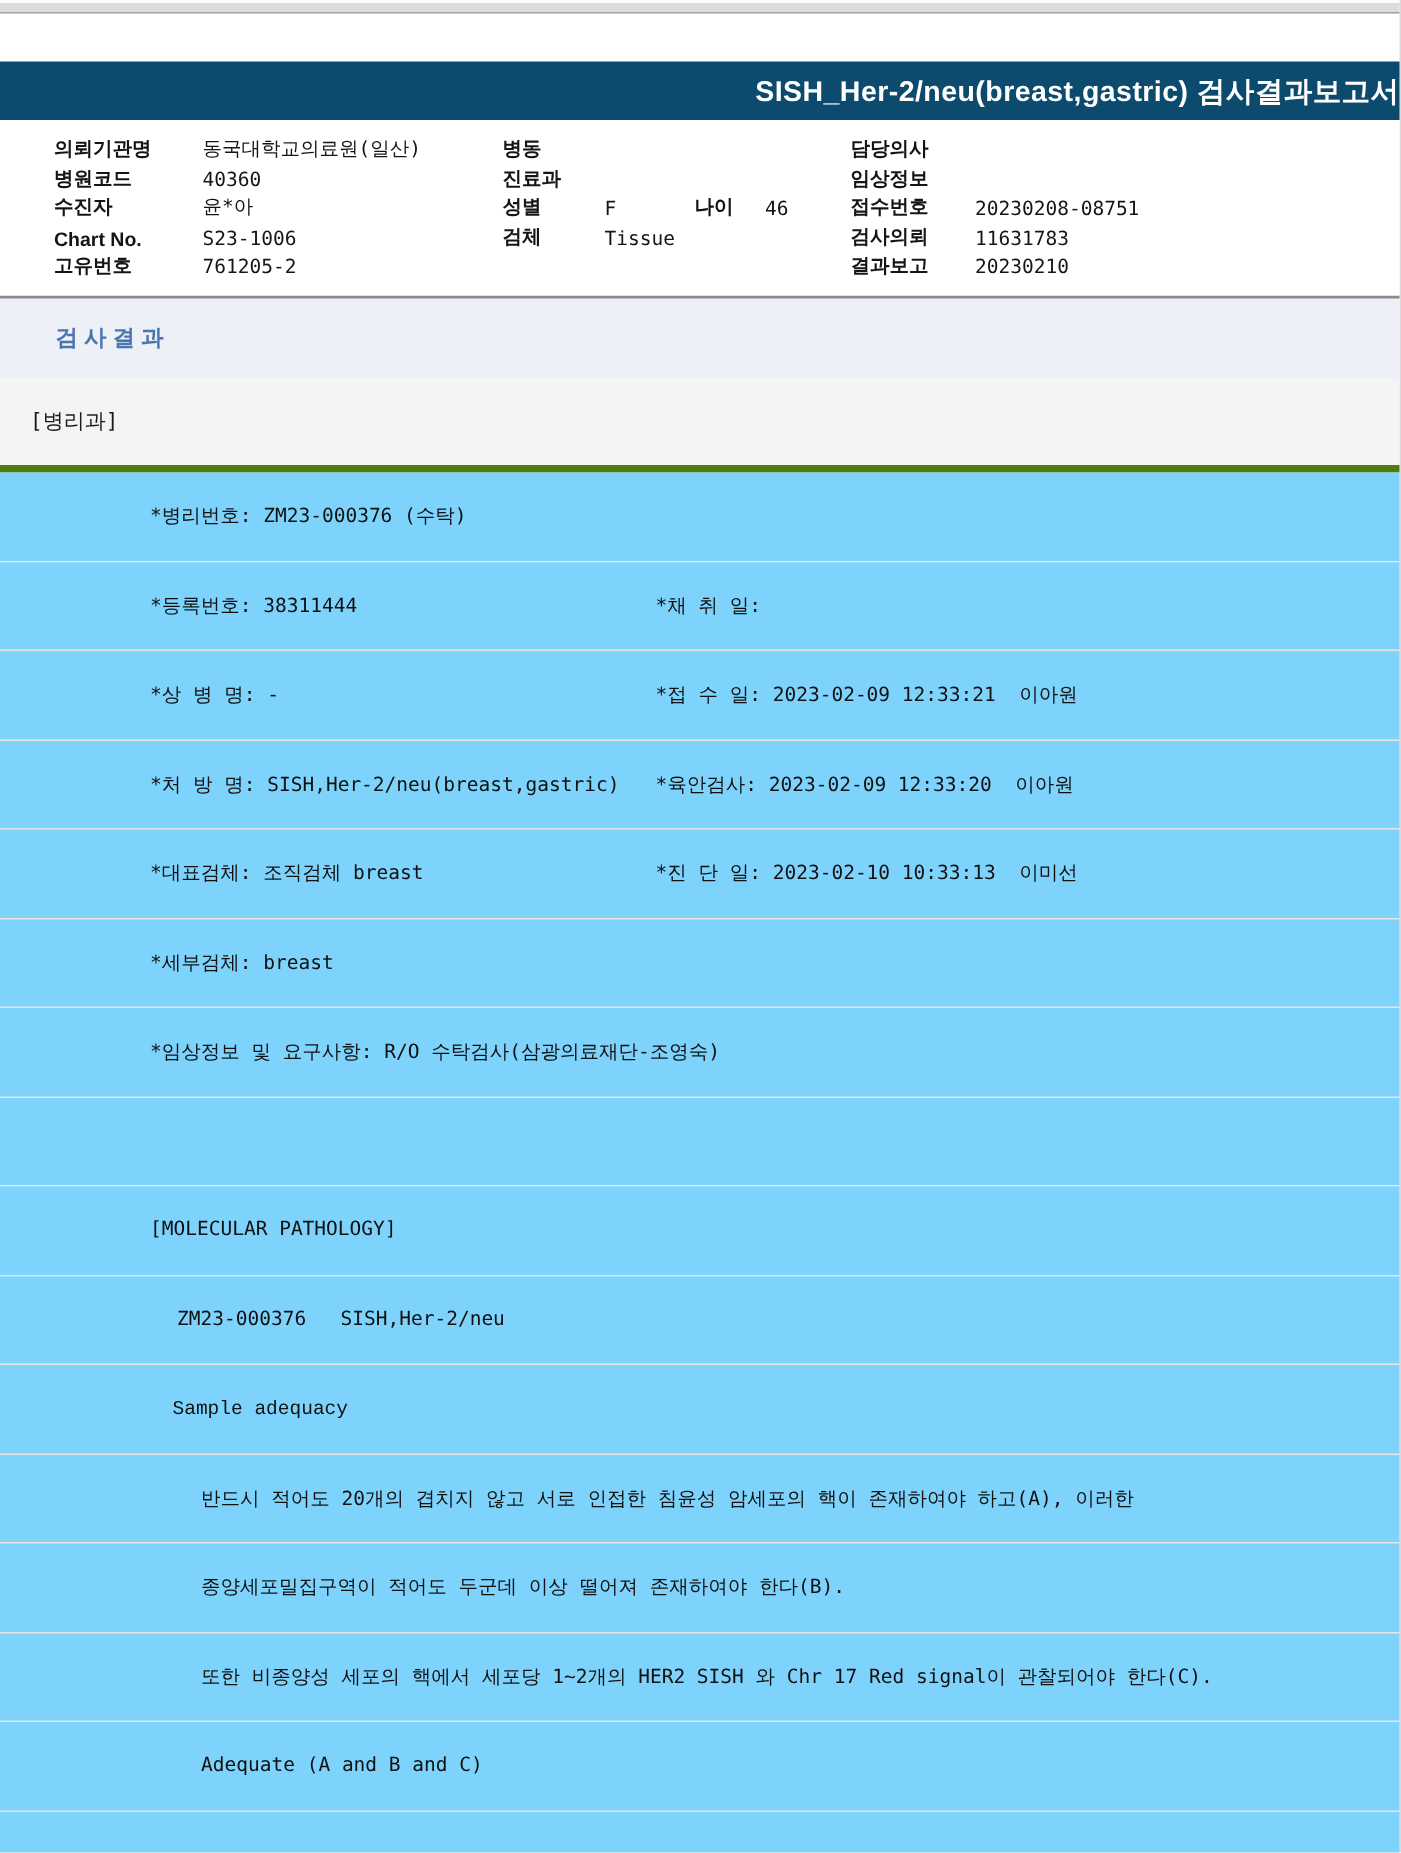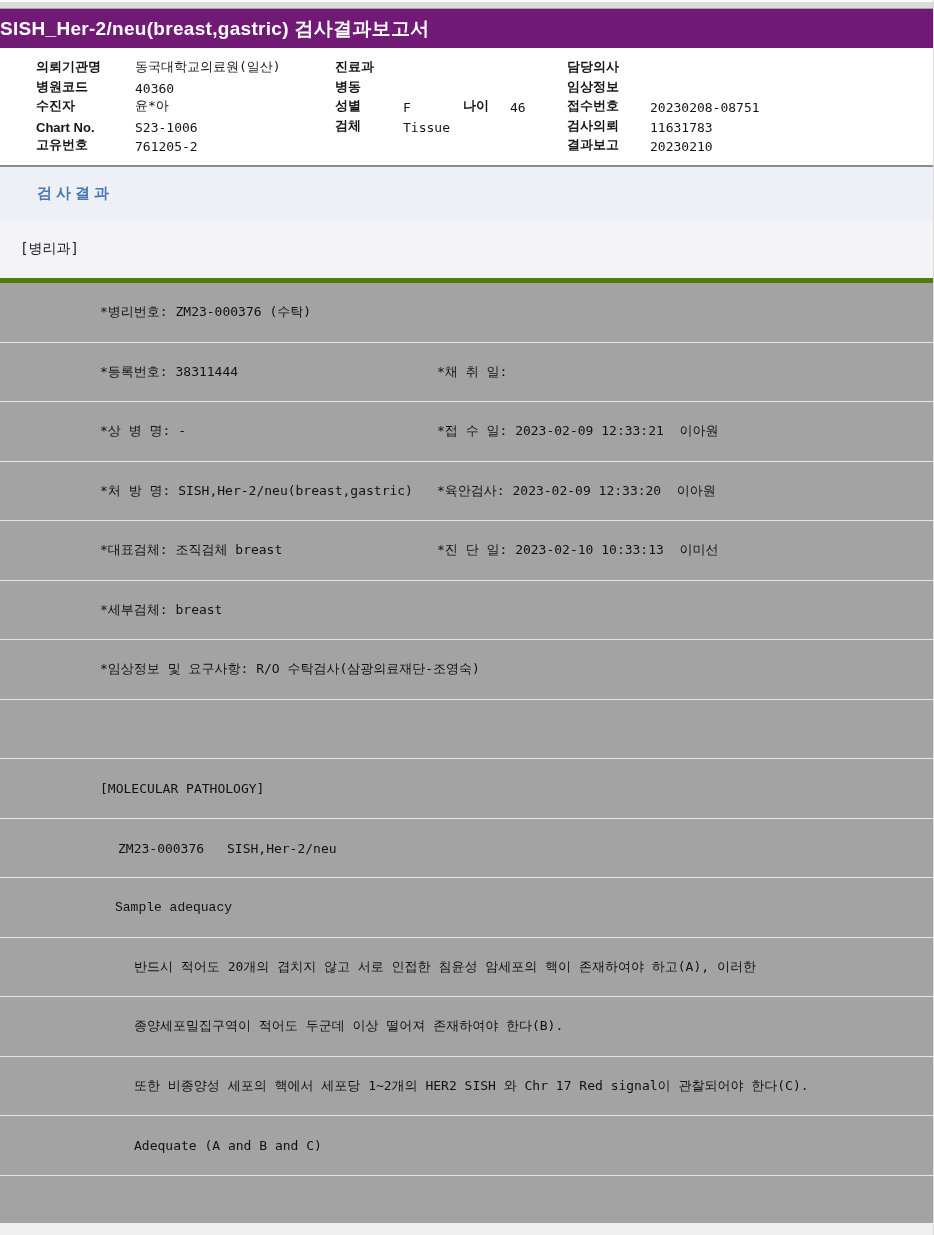--- a/index.html
+++ b/index.html
@@ -10,21 +10,21 @@
     color: #111;
     position: relative;
     overflow: hidden;
   }
   .page { position: relative; width: 934px; height: 1235px; border-right: 1px solid #dadada; background: #fff; }
 
   
   .top-strip { height: 9px; background: #dcdcdc; border-top: 2px solid #fbfbfb; border-bottom: 1px solid #a6a6a6; }
 
   
-  .titlebar { height: 39px; background: #701a75; display: flex; align-items: center; justify-content: flex-start; }
+  .titlebar { height: 39px; background: #0c4a6e; display: flex; align-items: center; justify-content: flex-end; margin-top: 32px; }
   .titlebar .t { color: #ffffff; font-weight: bold; font-size: 19px; letter-spacing: .3px; }
 
   
   .info { position: relative; height: 117px; background: #fff; }
   .icol { position: absolute; top: 9px; }
   .irow { height: 19.4px; display: flex; align-items: flex-end; font-size: 13px; position: relative; }
   .lbl { font-weight: bold; color: #151515; flex: 0 0 auto; }
   .val { font-family: "DejaVu Sans Mono", monospace; color: #151515; white-space: pre; }
   .c1 { left: 36px; }  .c1 .lbl { width: 99px; }
   .c2 { left: 335px; width: 240px; } .c2 .lbl { width: 68px; }
@@ -34,21 +34,21 @@
 
   
   .results-head { height: 55px; background: #edf1f7; border-top: 2px solid #8b8b8b; display: flex; align-items: center; padding-left: 37px; }
   .results-head .t { color: #4a76b0; font-weight: bold; font-size: 15px; letter-spacing: 4px; }
 
   
   .dept { height: 63px; background: #f4f4f6; border-bottom: 5px solid #4d7c0f; display: flex; align-items: center; padding-left: 20px;
           font-family: "DejaVu Sans Mono", monospace; font-size: 14px; color: #1a1a1a; }
 
   
-  .row { position: relative; height: 59.5px; border-bottom: 1px solid #e5e5e5; background: #a3a3a3; }
+  .row { position: relative; height: 59.5px; border-bottom: 1px solid #e5e5e5; background: #7dd3fc; }
   .cell { position: absolute; top: 50%; transform: translateY(-50%);
           font-family: "DejaVu Sans Mono", monospace; font-size: 13px; color: #111; white-space: pre; }
   .l-a { left: 100px; }   
   .l-b { left: 118px; }   
   .l-m { left: 227px; }   
   .l-c { left: 115px; font-family: Liberation Mono, monospace; }   
   .l-d { left: 134px; }   
   .r   { left: 437px; }   
   .row.last { border-bottom: none; height: 47.5px; }
 
@@ -85,25 +85,25 @@
         <span class="val">S23-1006</span>
       </div>
       <div class="irow">
         <span class="lbl">고유번호</span>
         <span class="val">761205-2</span>
       </div>
     </div>
 
     <div class="icol c2">
       <div class="irow">
+        <span class="lbl">병동</span>
+        <span class="val"></span>
+      </div>
+      <div class="irow">
         <span class="lbl">진료과</span>
-        <span class="val"></span>
-      </div>
-      <div class="irow">
-        <span class="lbl">병동</span>
         <span class="val"></span>
       </div>
       <div class="irow">
         <span class="lbl">성별</span>
         <span class="val">F</span>
         <span class="sub-lbl">나이</span>
         <span class="sub-val">46</span>
       </div>
       <div class="irow">
         <span class="lbl">검체</span>

